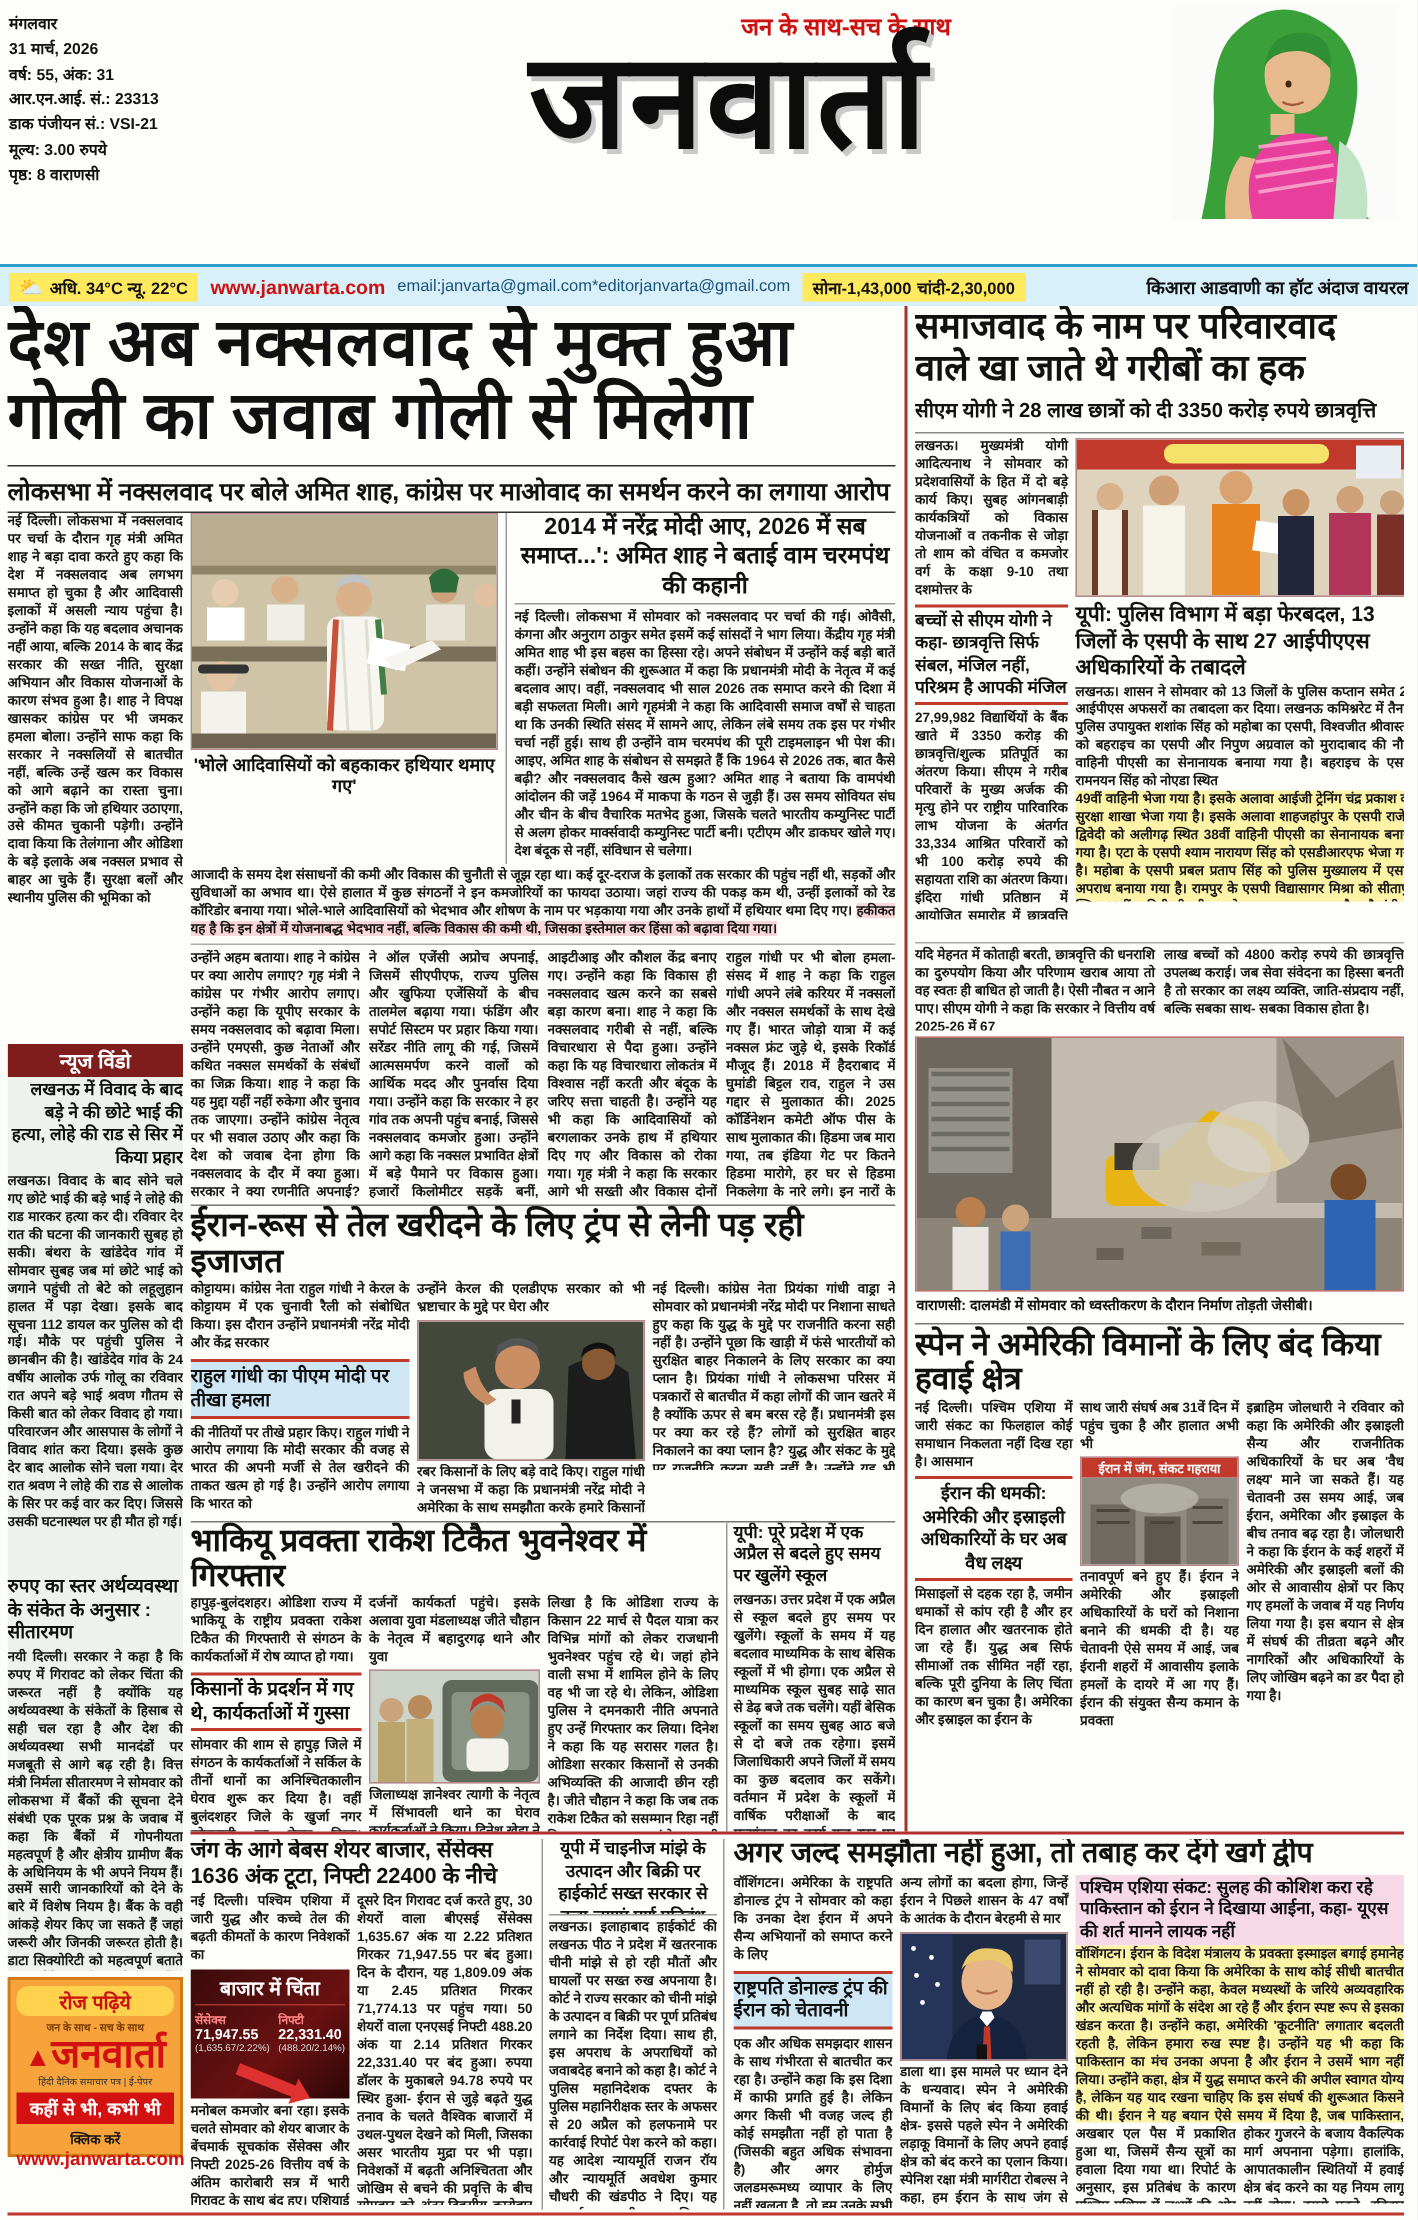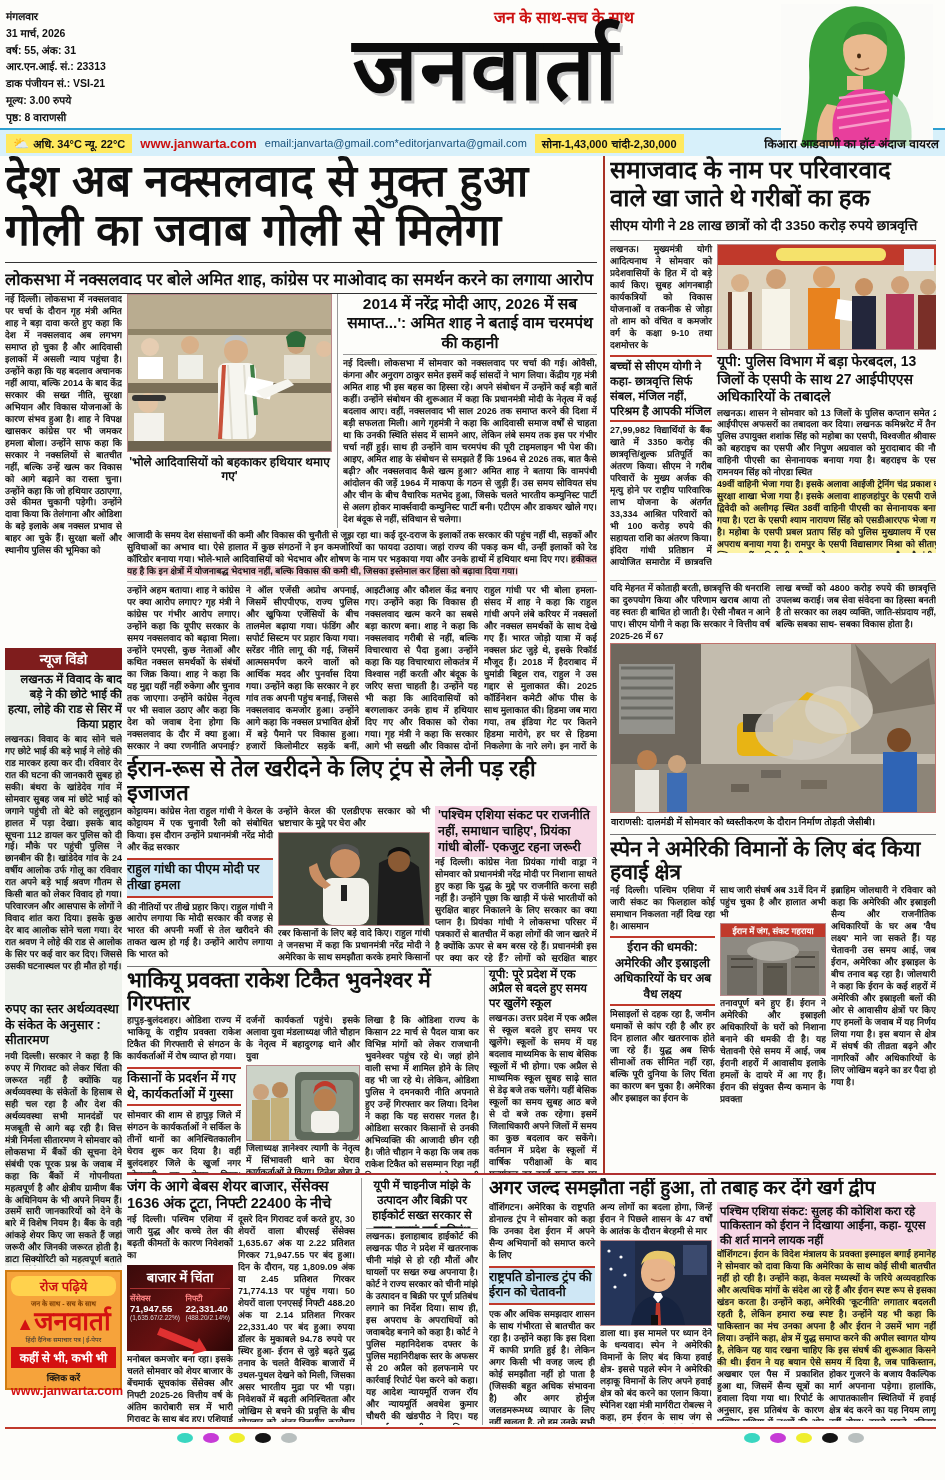--- a/index.html
+++ b/index.html
@@ -1,19 +1,19 @@
 <!DOCTYPE html>
 <html><head>
 <meta charset="utf-8">
 <style>
   html,body{margin:0;padding:0;background:#e9e8e4;}
   .page{width:945px;height:1480px;margin:0 auto;background:#fdfdfa;color:#111;
         font-family:"Liberation Sans",sans-serif;overflow:hidden;position:relative;}
   
-  .masthead{display:grid;grid-template-columns:185px 1fr 158px;height:128px;padding:4px 6px 0 6px;box-sizing:border-box;}
+  .masthead{display:grid;grid-template-columns:185px 1fr 158px;height:176px;padding:4px 6px 0 6px;box-sizing:border-box;}
   .mast-info{font-size:10.5px;font-weight:bold;line-height:1.6;padding-top:4px;}
   .mast-center{position:relative;text-align:center;}
   .tagline{color:#cc1111;font-weight:bold;font-size:16px;margin:2px 40px 0 auto;width:60%;text-align:center;}
   .paper-title{font-size:88px;font-weight:bold;line-height:.95;letter-spacing:2px;color:#0c0c0c;
                text-shadow:3px 3px 0 #c9c9c9;font-family:"Liberation Serif",serif;}
   .mast-photo{width:152px;height:142px;overflow:hidden;}
   
   .infobar{display:flex;align-items:center;gap:8px;height:26px;background:#d7f0fa;border-top:2px solid #2e9fd0;
            padding:0 6px;font-size:11px;white-space:nowrap;overflow:hidden;}
   .chip{background:#ffe95e;padding:2px 7px;font-weight:bold;font-size:11px;display:flex;align-items:center;gap:4px;}
@@ -261,21 +261,20 @@
                 <path d="M46 56 Q30 48 30 34 L38 30 Q42 46 52 52 Z" fill="#c98e63"></path>
                 <rect x="62" y="52" width="6" height="16" fill="#222"></rect>
                 <path d="M100 30 Q120 18 140 34 L145 92 L98 92 Z" fill="#1d1d1d"></path>
                 <circle cx="120" cy="28" r="11" fill="#8a5a34"></circle>
                 <path d="M108 24 Q120 12 132 24 L130 18 Q120 10 110 18 Z" fill="#111"></path>
               </svg>
             </div>
             <div class="body-text clip" style="height:52px">रबर किसानों के लिए बड़े वादे किए। राहुल गांधी ने जनसभा में कहा कि प्रधानमंत्री नरेंद्र मोदी ने अमेरिका के साथ समझौता करके हमारे किसानों के</div>
           </div>
           <div>
-            <div class="sub-pink-bg">'पश्चिम एशिया संकट पर राजनीति नहीं, समाधान चाहिए', प्रियंका गांधी बोलीं- एकजुट रहना जरूरी</div>
             <div class="body-text clip" style="height:126px">नई दिल्ली। कांग्रेस नेता प्रियंका गांधी वाड्रा ने सोमवार को प्रधानमंत्री नरेंद्र मोदी पर निशाना साधते हुए कहा कि युद्ध के मुद्दे पर राजनीति करना सही नहीं है। उन्होंने पूछा कि खाड़ी में फंसे भारतीयों को सुरक्षित बाहर निकालने के लिए सरकार का क्या प्लान है। प्रियंका गांधी ने लोकसभा परिसर में पत्रकारों से बातचीत में कहा लोगों की जान खतरे में है क्योंकि ऊपर से बम बरस रहे हैं। प्रधानमंत्री इस पर क्या कर रहे हैं? लोगों को सुरक्षित बाहर निकालने का क्या प्लान है? युद्ध और संकट के मुद्दे पर राजनीति करना सही नहीं है। उन्होंने यह भी कहा कि पूरा देश इस मसले पर एकजुट है, लेकिन समस्या का समाधान ढूंढना जरूरी है। इसके लिए, संसद में चर्चा होनी चाहिए ताकि सुझाव दिए जा सकें और समाधान निकाला जा सके। प्रियंका गांधी ने मौजूदा संकट का हवाला</div>
           </div>
         </div>
       </div>
 
       <div class="rowB">
         <div class="tikait">
           <h2>भाकियू प्रवक्ता राकेश टिकैत भुवनेश्वर में गिरफ्तार</h2>
           <div class="tikait-cols">
             <div>

